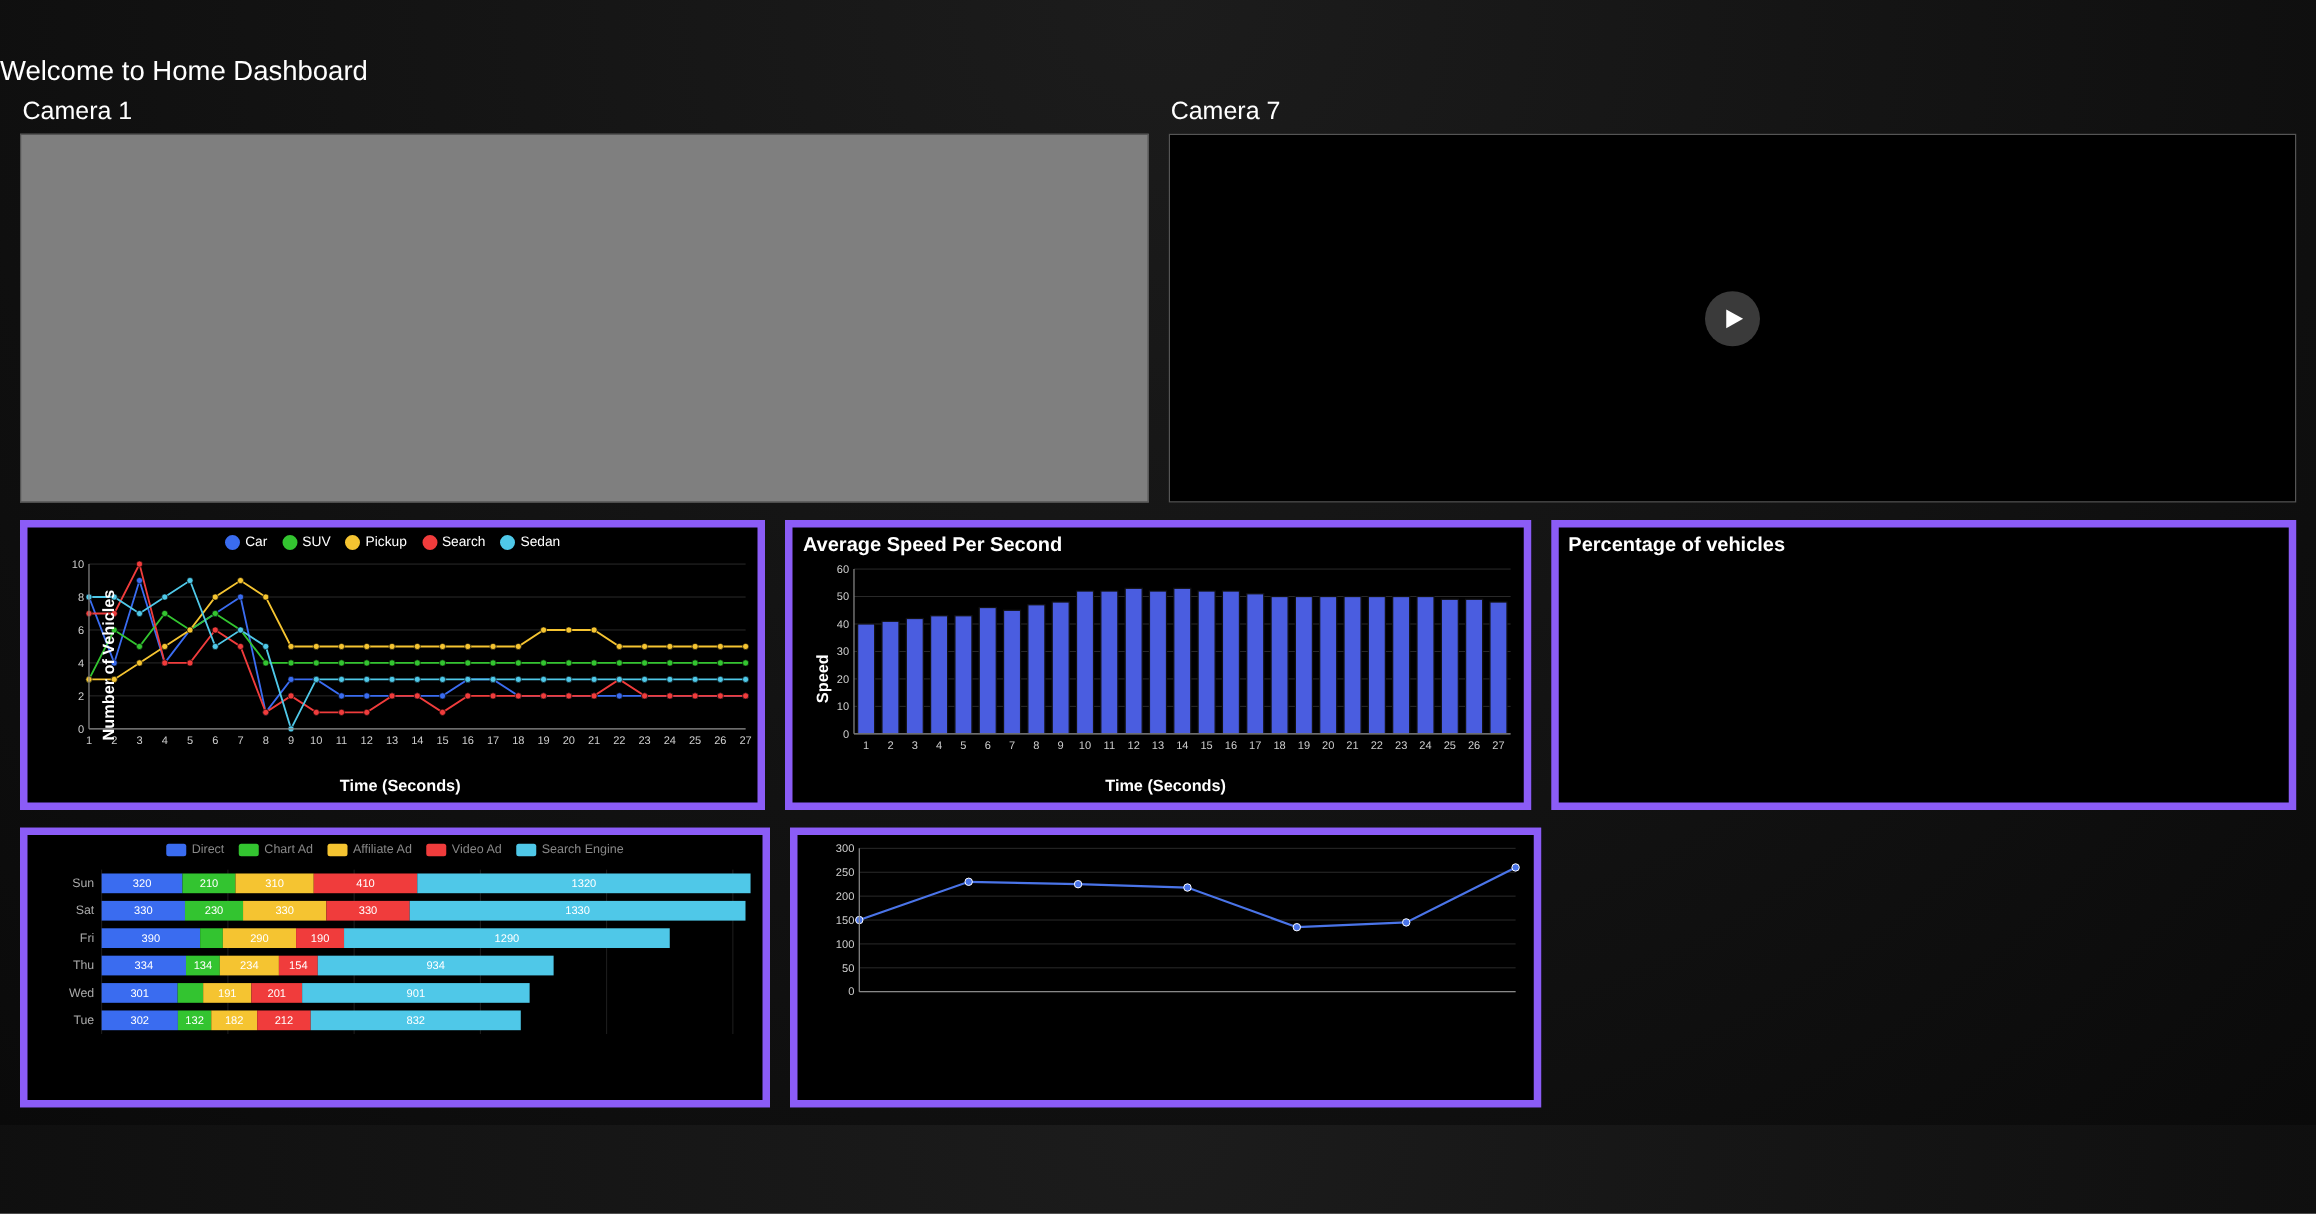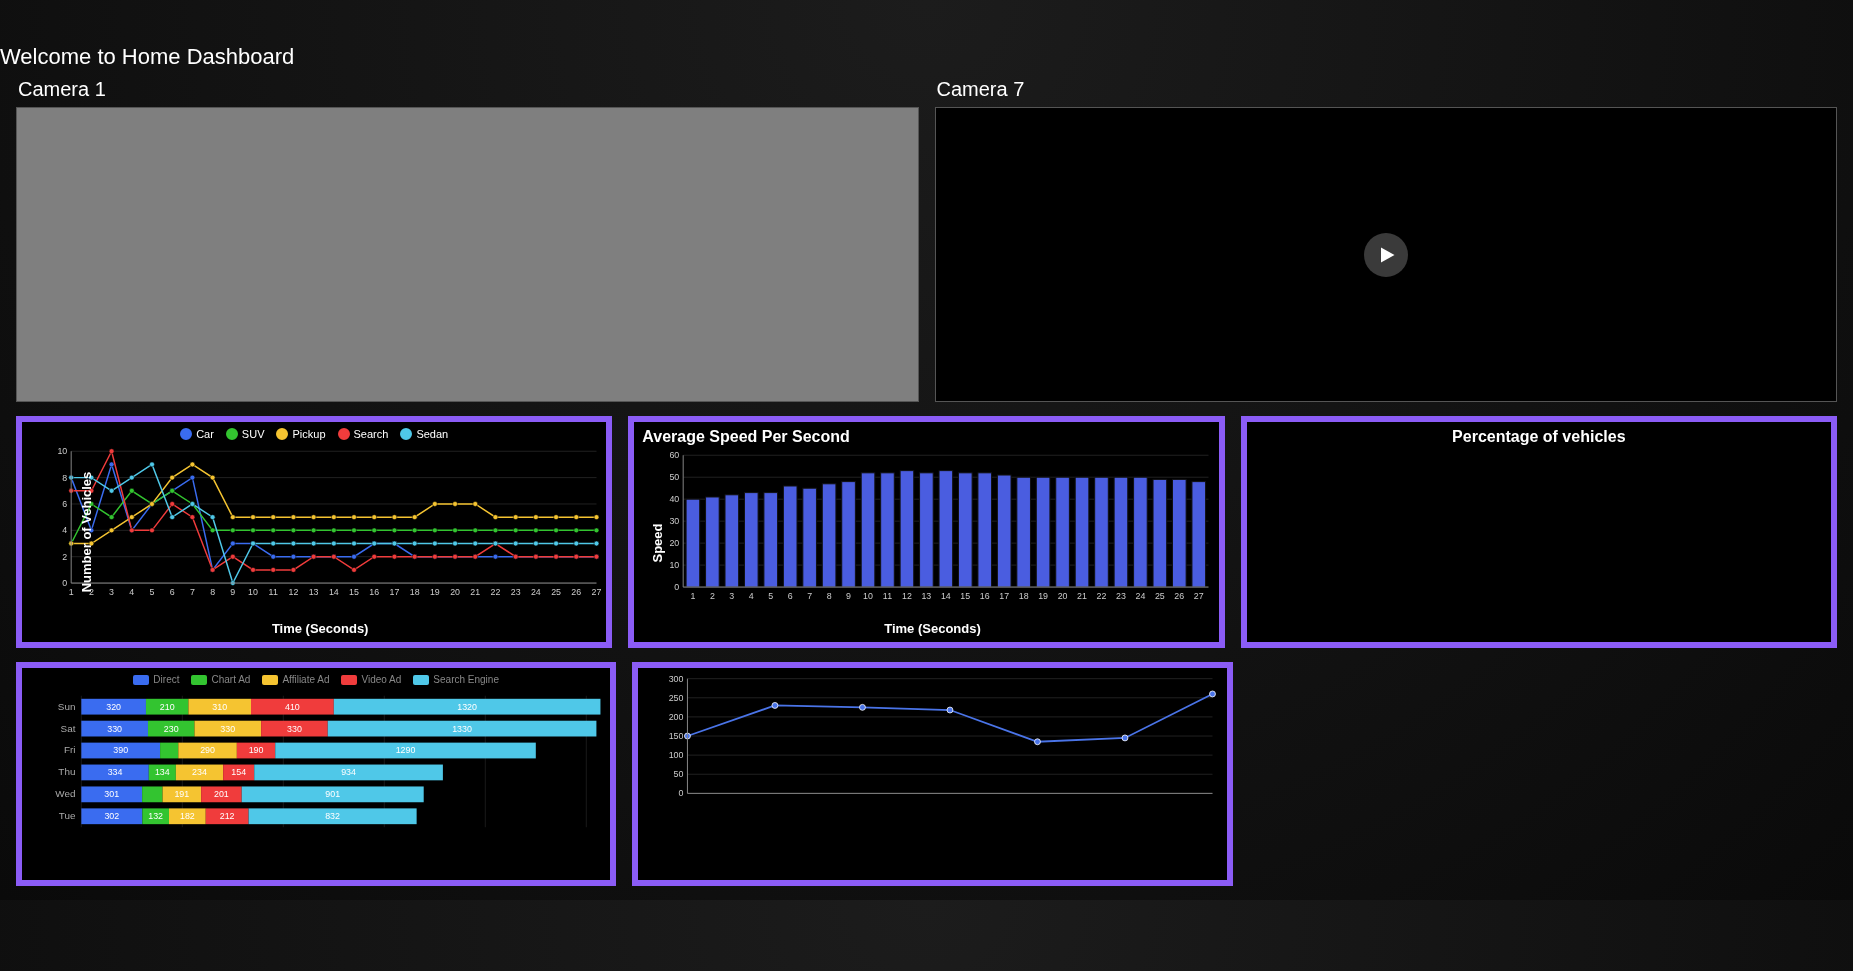--- a/index.html
+++ b/index.html
@@ -398,21 +398,21 @@
           <text x="554.3333333333333" y="154" fill="#ccc" font-size="9" text-anchor="middle">26</text>
           <text x="574.1111111111111" y="154" fill="#ccc" font-size="9" text-anchor="middle">27</text>
           <line x1="50" y1="8" x2="50" y2="142" stroke="#888"></line>
           <line x1="50" y1="142" x2="584" y2="142" stroke="#888"></line>
         </svg>
       <div class="axis-label-y" style="top:55%">Speed</div>
       <div class="axis-label-x">Time (Seconds)</div>
     </div>
 
     <div class="panel">
-      <div class="panel-title" style="text-align:center">Percentage of vehicles</div>
+      <div class="panel-title" style="text-align:left">Percentage of vehicles</div>
     </div>
 
   </div>
 
   <div class="row chart-row bottom-row">
 
     <div class="panel">
       <div class="legend hbar-legend">
         <span class="item">
             <span class="swatch" style="background:#3a6cf0"></span>

